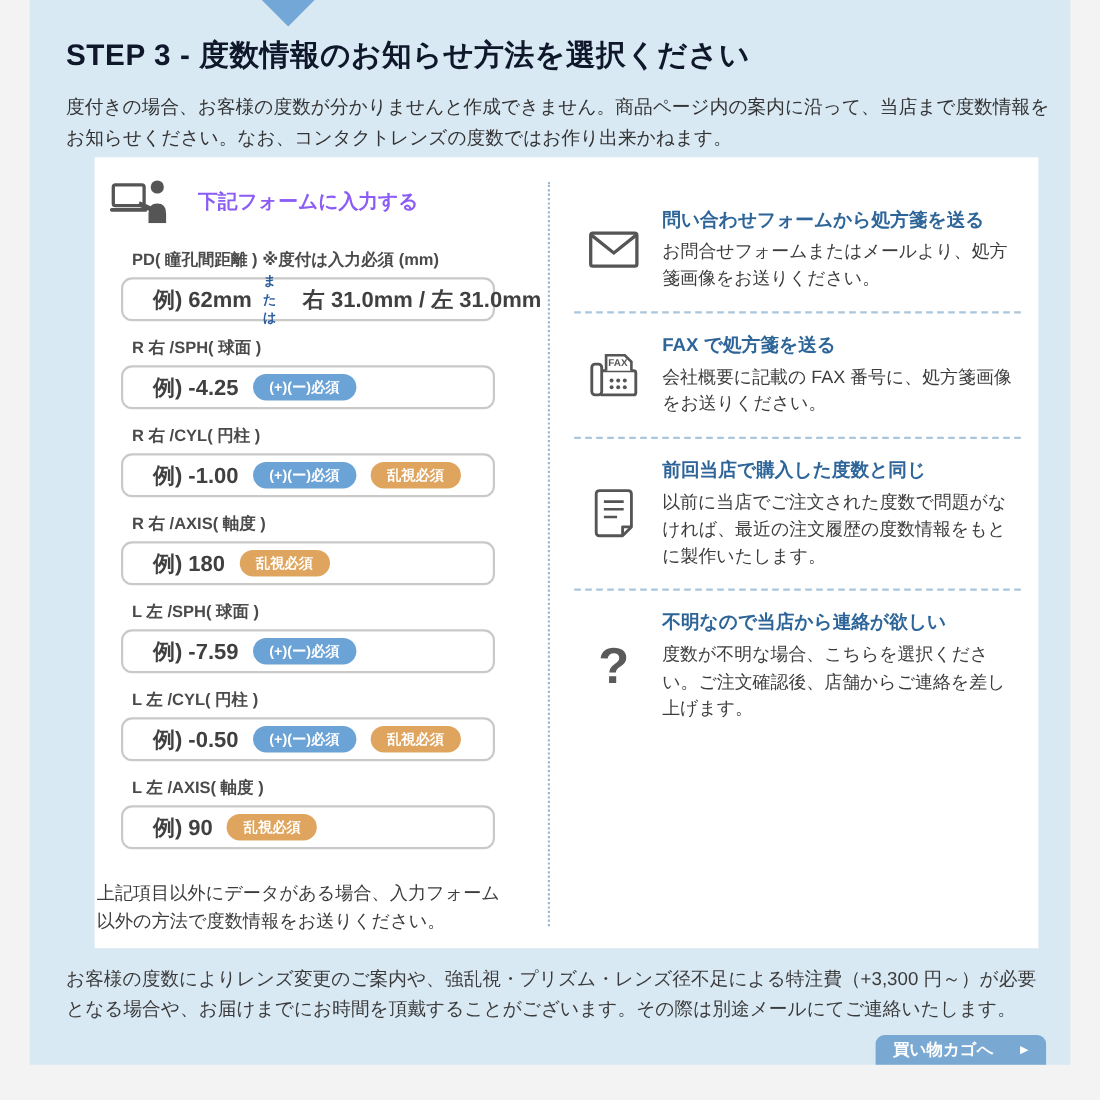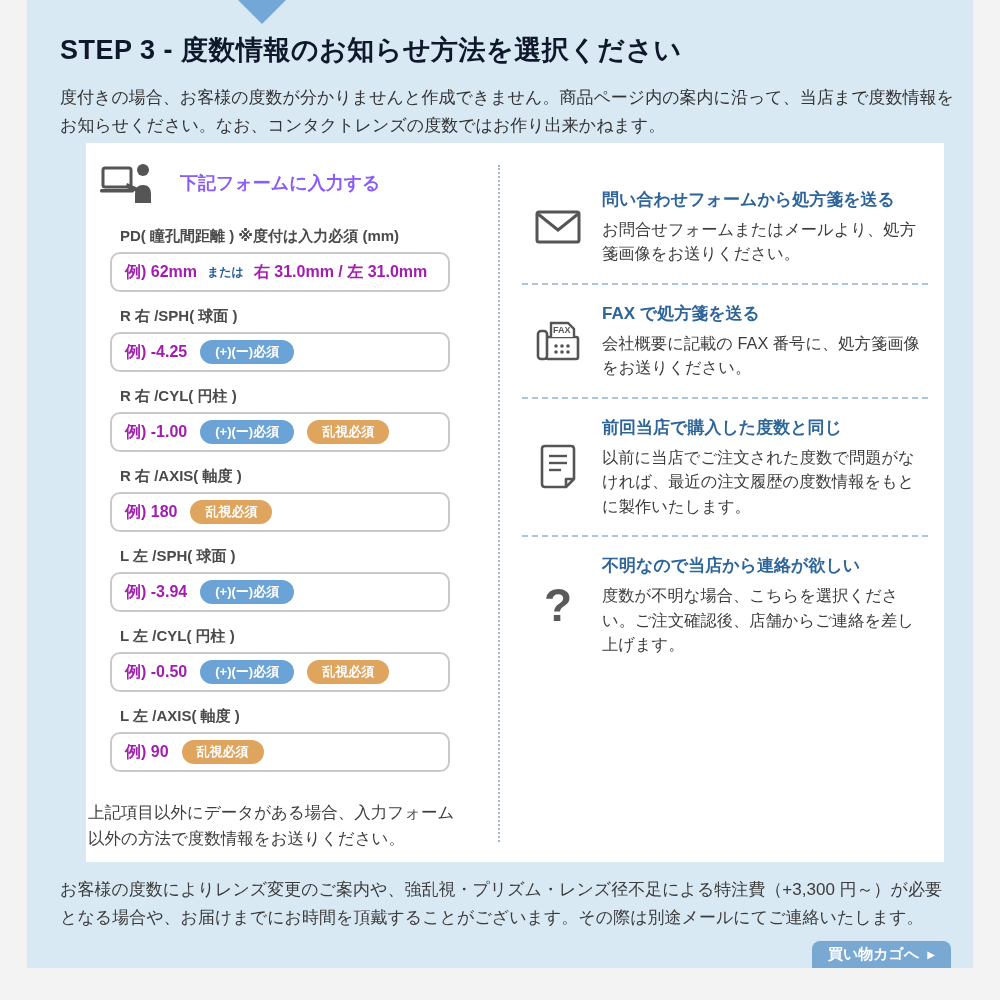--- a/index.html
+++ b/index.html
@@ -40,21 +40,21 @@
   .form-header .head-icon { flex:0 0 auto; }
   .form-heading { font-size:18px; font-weight:bold; color:#8b5cf6; }
   .form-sub { margin:20px 0 0 2px; font-size:16.5px; color:#3c3c3c; }
   .field-label { margin:15px 0 6px 34px; font-size:15px; font-weight:bold; color:#4a4a4a; }
   .field-label.first { margin-top:24px; }
   .field-box {
     margin-left:24px; width:340px; height:40px;
     border:2px solid #c9c9c9; border-radius:10px; background:#fff;
     display:flex; align-items:center; padding:0 13px; gap:13px;
   }
-  .field-value { font-size:16px; font-weight:bold; color:#a21caf; white-space:nowrap; }
+  .field-value { font-size:20px; font-weight:bold; color:#404040; white-space:nowrap;margin-left:14px; }
   .field-sep { font-size:12px; font-weight:bold; color:#2b5d9c; margin:0 -3px; }
   .pill {
     font-size:13px; font-weight:bold; color:#fff; white-space:nowrap;
     padding:4px 15px; border-radius:999px; line-height:1.2;
   }
   .pill-blue { background:#6ca3d6; }
   .pill-orange { background:#dfa55e; }
   .form-note { margin:28px 0 0 2px; width:380px; font-size:16.5px; line-height:1.55; color:#3c3c3c; }
   
   .col-right { position:absolute; left:436px; top:0; width:406px; height:100%;margin-top:28px; }
@@ -70,21 +70,21 @@
   .q-icon { font-size:46px; font-weight:bold; color:#5a5a5a; font-family:"Liberation Sans",sans-serif; }
   
   .disclaimer {
     position:absolute; left:33px; top:876px; width:890px;
     font-size:17px; line-height:1.65; color:#3b3b3b;
   }
   .cart-button {
     position:absolute; right:22px; bottom:0; height:27px;
     background:#79a9d3; color:#fff; border:none; cursor:pointer;
     border-radius:8px 8px 0 0; padding:0 16px;
-    font-size:15px; font-weight:bold; display:flex; align-items:center; gap:8px;
+    font-size:15px; font-weight:bold; display:flex; align-items:center; gap:24px;
     font-family:inherit;
   }
   .cart-arrow { font-size:10px; }
   svg { display:block; }
 </style>
 </head>
 <body>
 
 <div class="panel">
   <div class="chevron-down"></div>
@@ -129,21 +129,21 @@
       </div>
 
       <div class="field-label">R 右 /AXIS( 軸度 )</div>
       <div class="field-box">
         <span class="field-value">例) 180</span>
         <span class="pill pill-orange">乱視必須</span>
       </div>
 
       <div class="field-label">L 左 /SPH( 球面 )</div>
       <div class="field-box">
-        <span class="field-value">例) -3.94</span>
+        <span class="field-value">例) -7.59</span>
         <span class="pill pill-blue">(+)(ー)必須</span>
       </div>
 
       <div class="field-label">L 左 /CYL( 円柱 )</div>
       <div class="field-box">
         <span class="field-value">例) -0.50</span>
         <span class="pill pill-blue">(+)(ー)必須</span>
         <span class="pill pill-orange">乱視必須</span>
       </div>
 

